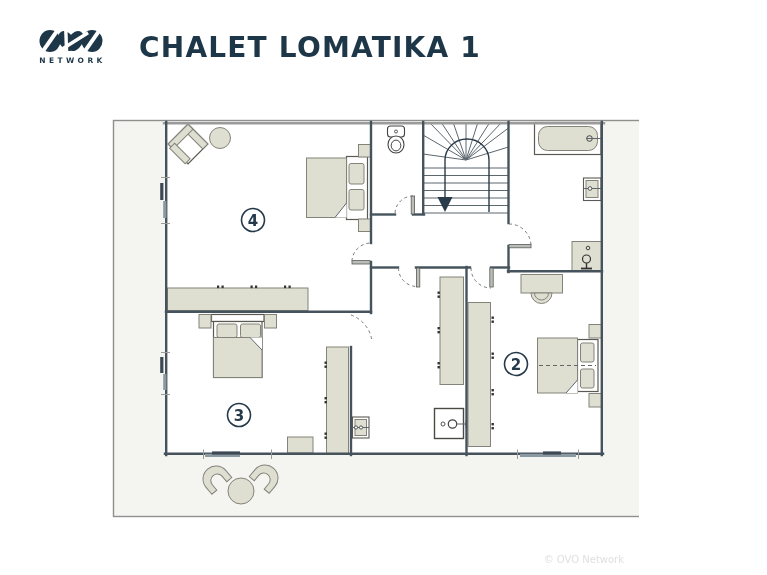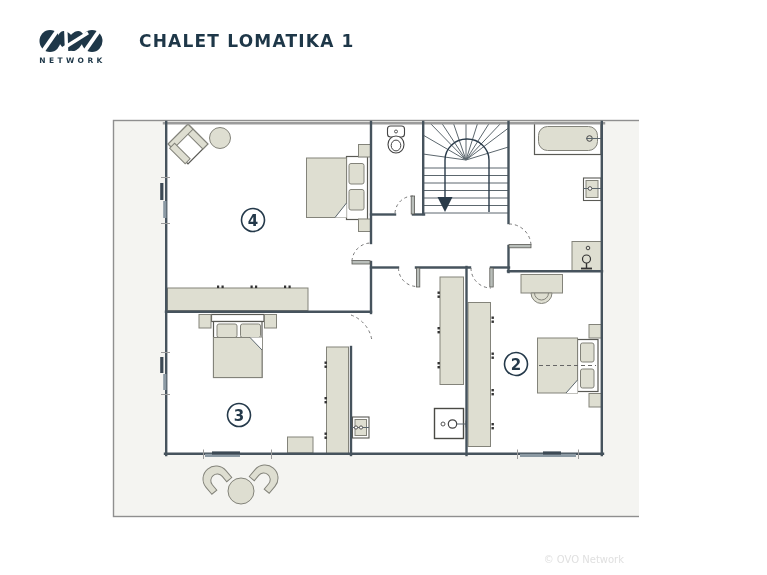--- a/index.html
+++ b/index.html
@@ -3,21 +3,21 @@
 <meta charset="utf-8">
 <style>
   html,body{margin:0;padding:0;background:#ffffff;}
   #page{position:relative;width:639px;height:575px;background:#ffffff;overflow:hidden;
         font-family:"DejaVu Sans","Liberation Sans",sans-serif;}
   
   #logo{position:absolute;left:28px;top:28px;width:86px;text-align:center;}
   #logo .mark{display:block;margin:0 auto;}
   #logo .sub{display:block;margin-top:2px;font-size:7.5px;font-weight:600;letter-spacing:3.4px;
              color:#1e3748;padding-left:3px;}
-  #title{position:absolute;left:139px;top:31px;font-size:17px;font-weight:800;
+  #title{position:absolute;left:139px;top:31px;font-size:28px;font-weight:800;
          letter-spacing:1.2px;color:#1e3748;white-space:nowrap;text-align:center;}
   
   #copyright{position:absolute;right:15px;top:554px;font-size:10px;color:#e0e0e0;}
   
   #plan{position:absolute;left:0;top:0;}
   .wall{stroke:#46535d;stroke-width:2.4;fill:none;stroke-linecap:square;}
   .wall-light{stroke:#9b9b9b;stroke-width:2.4;fill:none;stroke-linecap:square;}
   .furn{fill:#deded1;stroke:#83837a;stroke-width:1;}
   .furnw{fill:#ffffff;stroke:#5a5a55;stroke-width:1.2;}
   .thin{stroke:#5c676e;stroke-width:1;fill:none;}

